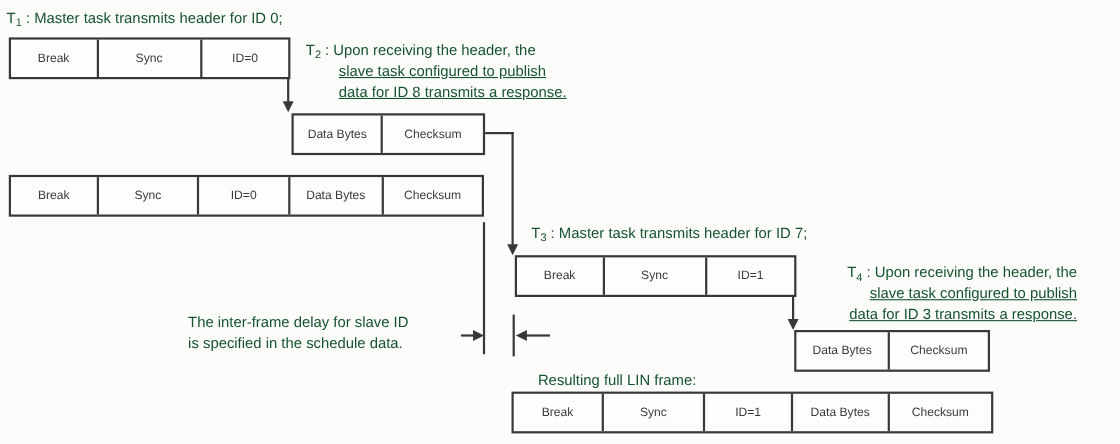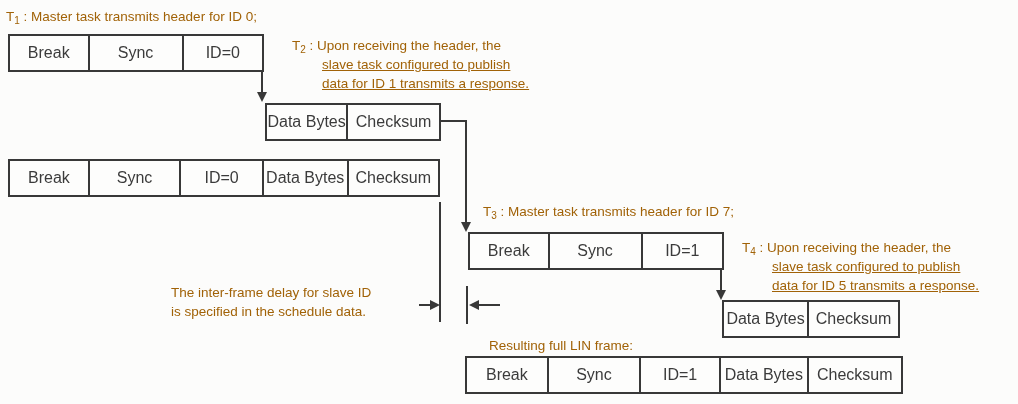--- a/index.html
+++ b/index.html
@@ -21,33 +21,33 @@
     display: flex;
     height: 38px;
     border: 2px solid #383838;
     background: #fdfdfc;
     box-sizing: border-box;
   }
   .cell {
     display: flex;
     align-items: center;
     justify-content: center;
-    font-size: 16px;
+    font-size: 11px;
     color: #3b3b3b;
     border-right: 2px solid #383838;
     white-space: nowrap;
     box-sizing: border-box;
   }
   .cell:last-child { border-right: none; }
   
   .note {
     position: absolute;
     font-size: 13.5px;
     line-height: 19px;
-    color: #a16207;
+    color: #14532d;
     white-space: nowrap;
   }
   .note sub {
     font-size: 10px;
     line-height: 0;
     vertical-align: -3px;
   }
   .nline.indent { margin-left: 30px; text-decoration: underline; }
   
   .hline, .vline { position: absolute; background: #383838; }
@@ -82,24 +82,24 @@
 
   <div class="frame" style="left:8px; top:34px; width:256px;">
     <div class="cell" style="flex:80">Break</div>
     <div class="cell" style="flex:95">Sync</div>
     <div class="cell" style="flex:81">ID=0</div>
   </div>
 
   <div class="vline" style="left:261px; top:71px; height:22px;"></div>
   <div class="ah ah-down" style="left:257px; top:92px;"></div>
 
-  <div class="note" style="left:278px; top:36px;margin-left:14px;">
+  <div class="note" style="left:278px; top:36px;">
     <div class="nline"><span>T</span><sub>2</sub><span> : Upon receiving the header, the</span></div>
     <div class="nline indent">slave task configured to publish</div>
-    <div class="nline indent">data for ID 1 transmits a response.</div>
+    <div class="nline indent">data for ID 8 transmits a response.</div>
   </div>
 
   <div class="frame" style="left:265px; top:103px; width:176px;">
     <div class="cell" style="flex:82">Data Bytes</div>
     <div class="cell" style="flex:94">Checksum</div>
   </div>
 
   <div class="hline" style="left:441px; top:120px; width:26px;"></div>
   <div class="vline" style="left:465px; top:120px; height:103px;"></div>
   <div class="ah ah-down" style="left:461px; top:222px;"></div>
@@ -115,24 +115,24 @@
   <div class="note" style="left:483px; top:202px;">
     <div class="nline"><span>T</span><sub>3</sub><span> : Master task transmits header for ID 7;</span></div>
   </div>
 
   <div class="frame" style="left:468px; top:232px; width:256px;">
     <div class="cell" style="flex:80">Break</div>
     <div class="cell" style="flex:94">Sync</div>
     <div class="cell" style="flex:82">ID=1</div>
   </div>
 
-  <div class="note" style="left:742px; top:238px;">
+  <div class="note" style="left:742px; top:238px;text-align:right;">
     <div class="nline"><span>T</span><sub>4</sub><span> : Upon receiving the header, the</span></div>
     <div class="nline indent">slave task configured to publish</div>
-    <div class="nline indent">data for ID 5 transmits a response.</div>
+    <div class="nline indent">data for ID 3 transmits a response.</div>
   </div>
 
   <div class="vline" style="left:720px; top:269px; height:22px;"></div>
   <div class="ah ah-down" style="left:716px; top:290px;"></div>
 
   <div class="frame" style="left:722px; top:300px; width:178px;">
     <div class="cell" style="flex:86">Data Bytes</div>
     <div class="cell" style="flex:92">Checksum</div>
   </div>
 

